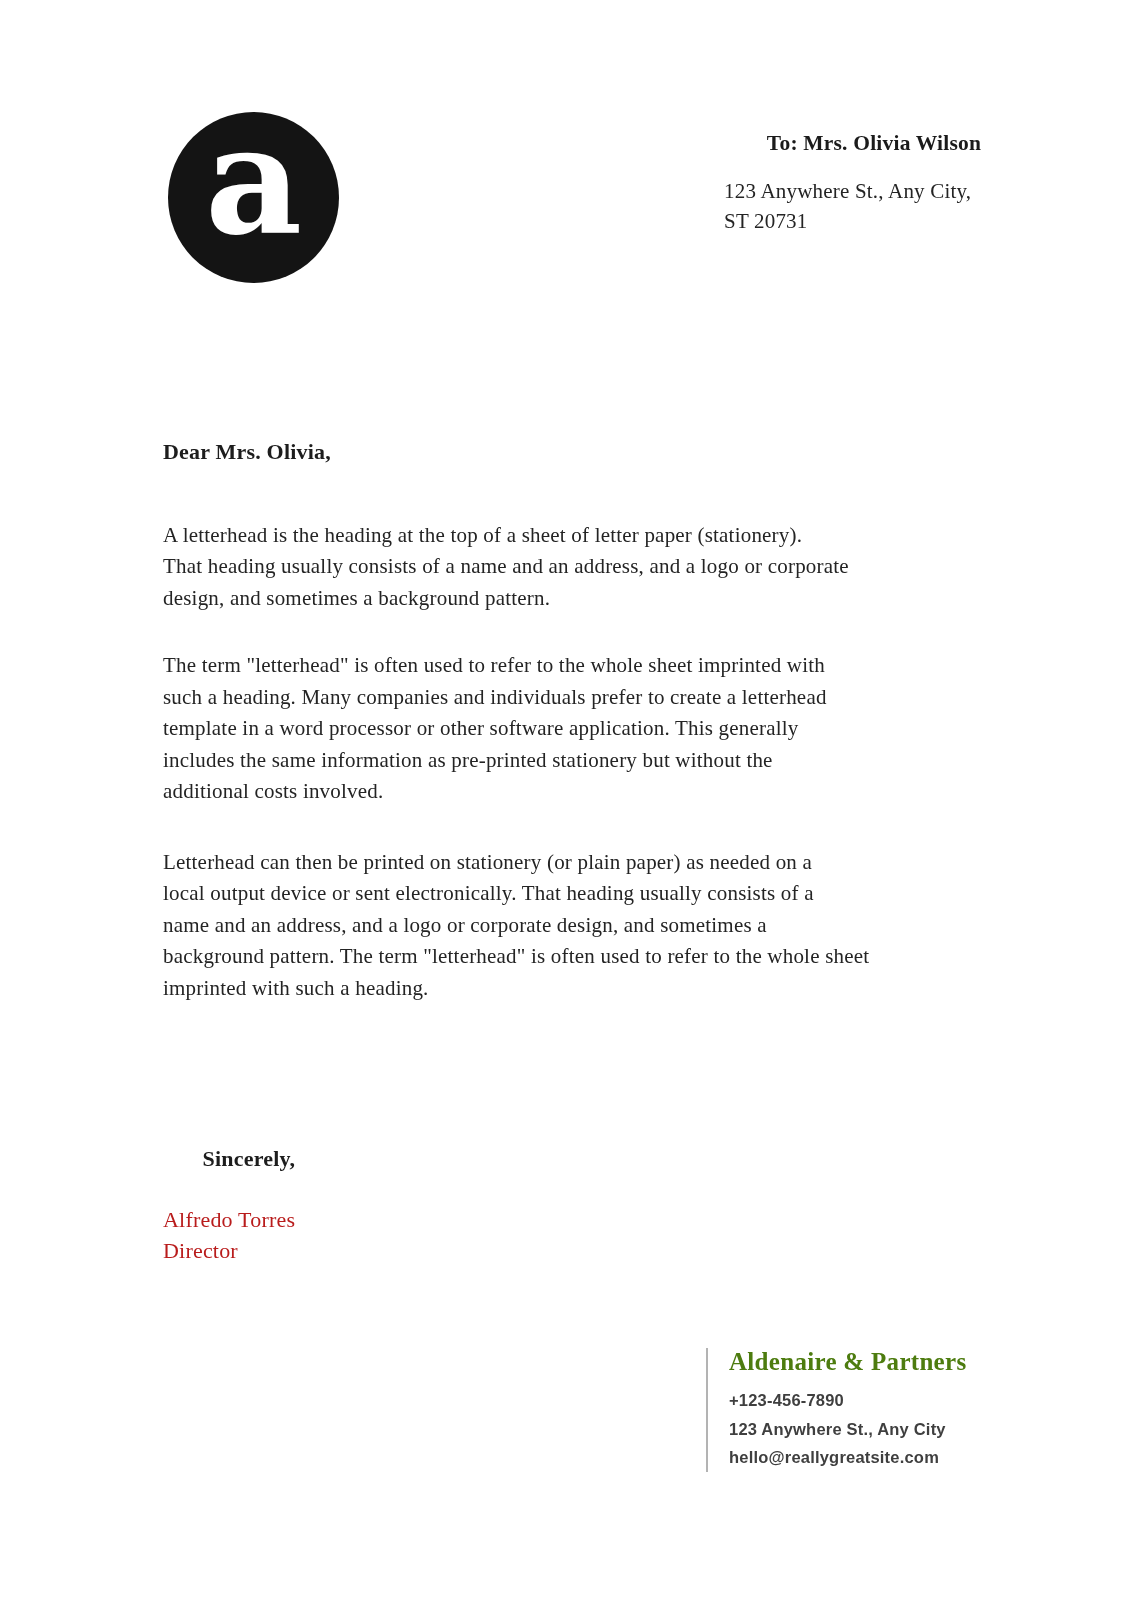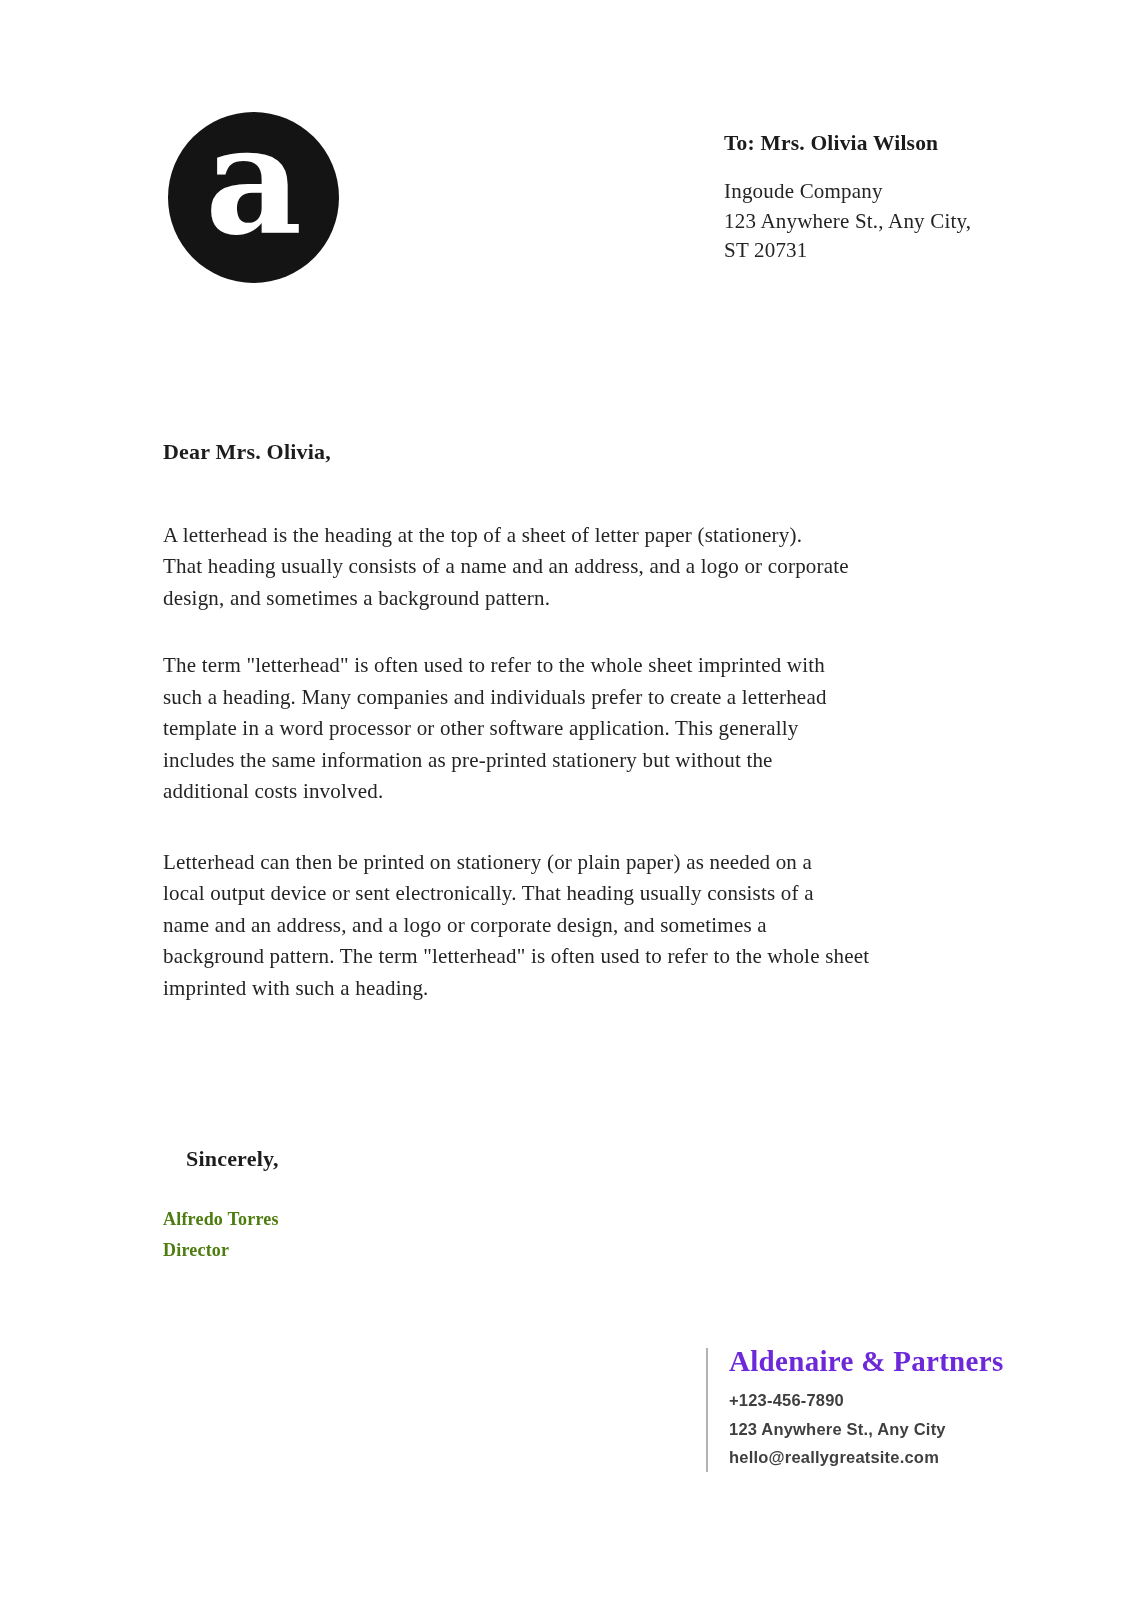--- a/index.html
+++ b/index.html
@@ -45,20 +45,21 @@
     top: 130px;
     width: 300px;
   }
   .recipient-to {
     font-weight: 700;
     font-size: 21.5px;
     line-height: 27px;
     color: #1b1b1b;
     margin-bottom: 20px;
     letter-spacing: 0.2px;
+    text-align: center;
   }
   .recipient-addr {
     font-size: 21px;
     line-height: 29.5px;
     color: #242424;
     letter-spacing: 0.2px;
   }
 
   
   .letter-body {
@@ -95,41 +96,41 @@
   .closing {
     font-weight: 700;
     font-size: 22px;
     line-height: 31.5px;
     color: #1d1d1d;
     margin-bottom: 29px;
     letter-spacing: 0.2px;
     text-align: right;
   }
   .signer {
-    font-weight: 700;
-    font-size: 18px;
+    font-weight: 400;
+    font-size: 22px;
     line-height: 31.5px;
-    color: #4d7c0f;
+    color: #b91c1c;
     letter-spacing: 0.2px;
   }
 
   
   .footer {
     position: absolute;
     left: 706px;
     top: 1348px;
     border-left: 2px solid #b3b3b3;
     padding-left: 21px;
     min-height: 122px;
   }
   .footer-title {
     font-weight: 700;
-    font-size: 29px;
+    font-size: 25px;
     line-height: 27px;
-    color: #6d28d9;
+    color: #4d7c0f;
     letter-spacing: 0.3px;
     margin-bottom: 11px;
   }
   .footer-contact {
     font-family: "Liberation Sans", sans-serif;
     font-size: 16.5px;
     line-height: 28.6px;
     color: #3f3f3f;
     letter-spacing: 0.2px;
     font-weight: bold;
@@ -140,21 +141,20 @@
 
 <div class="page">
 
   <div class="logo">
     <span class="logo-letter">a</span>
   </div>
 
   <div class="recipient">
     <div class="recipient-to">To: Mrs. Olivia Wilson</div>
     <div class="recipient-addr">
-      <div>Ingoude Company</div>
       <div>123 Anywhere St., Any City,</div>
       <div>ST 20731</div>
     </div>
   </div>
 
   <div class="letter-body">
     <div class="salutation">Dear Mrs. Olivia,</div>
     <p class="para p1">A letterhead is the heading at the top of a sheet of letter paper (stationery).
 That heading usually consists of a name and an address, and a logo or corporate
 design, and sometimes a background pattern.</p>

